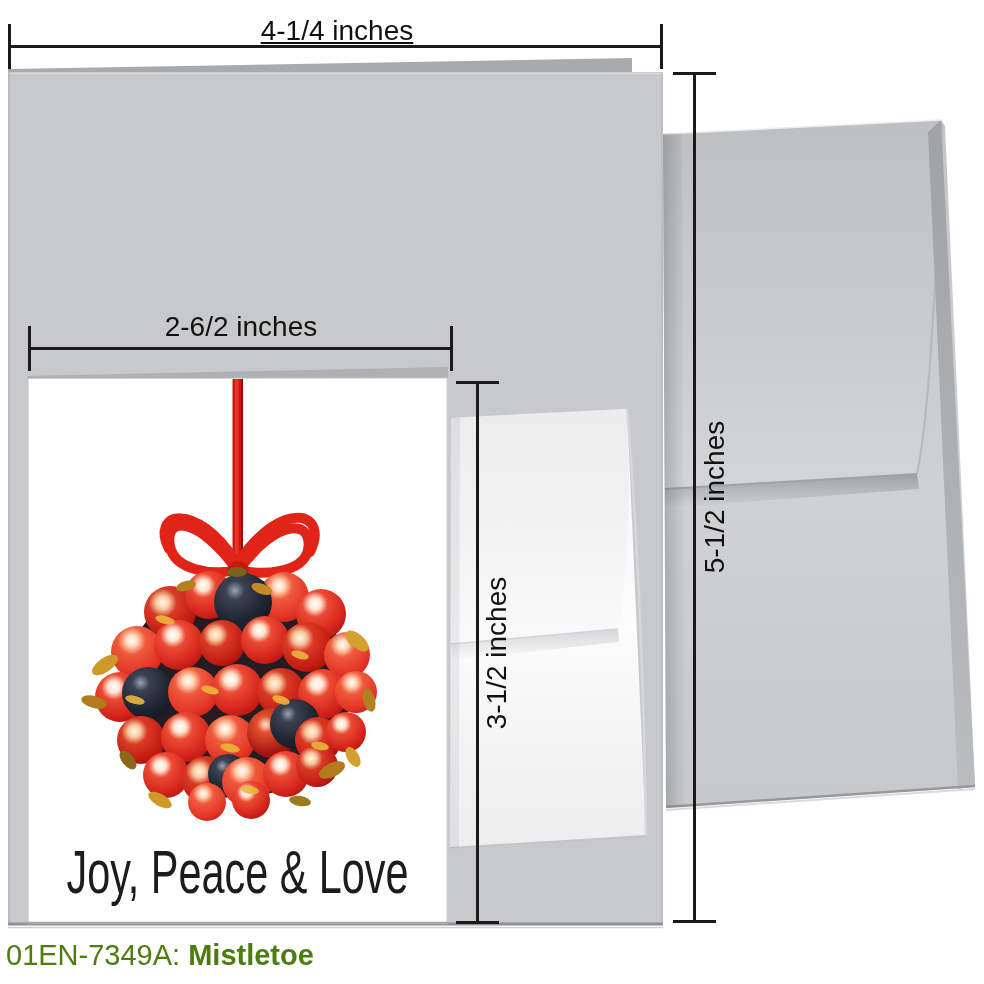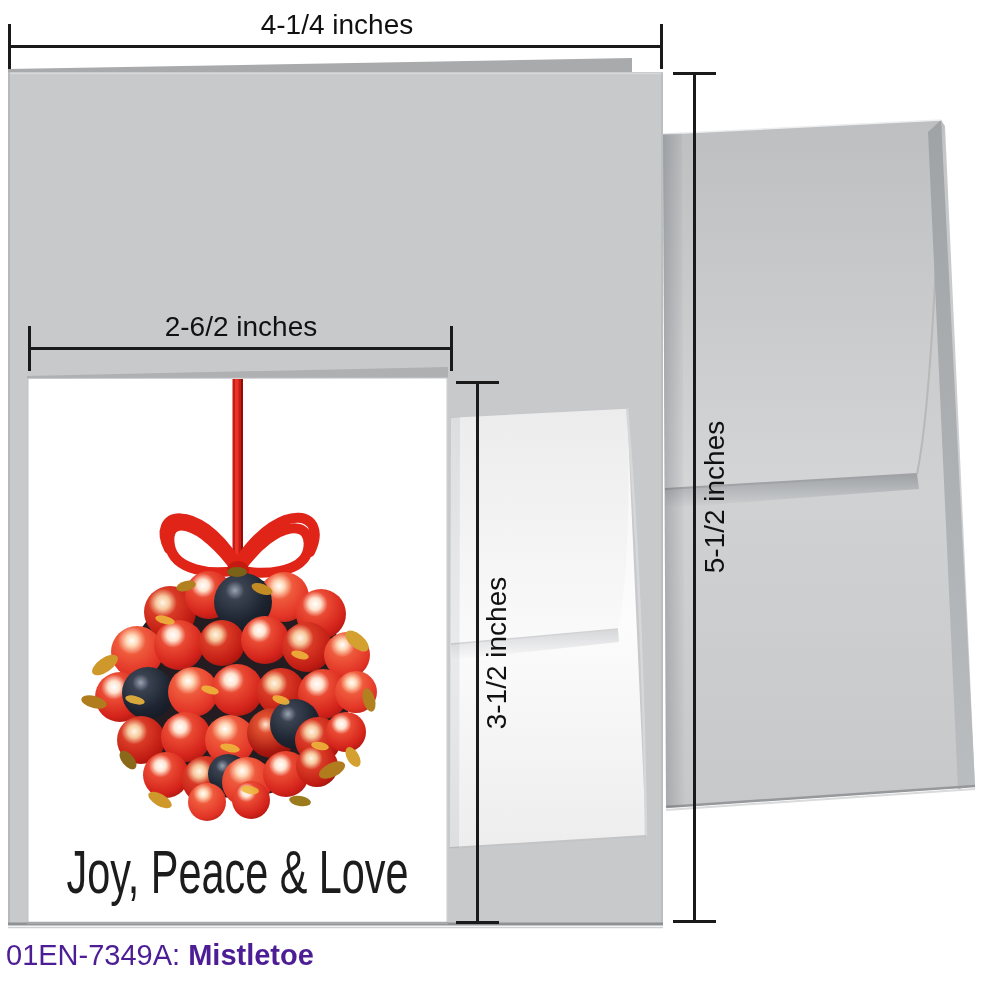--- a/index.html
+++ b/index.html
@@ -5,21 +5,21 @@
   html,body{margin:0;padding:0;background:#ffffff;}
   body{width:984px;height:984px;position:relative;overflow:hidden;
        font-family:"Liberation Sans", sans-serif;color:#111;}
   .scene-art{position:absolute;left:0;top:0;}
   .dim-line{position:absolute;background:#1a1a1a;}
   .dim-label{position:absolute;font-size:28px;color:#111;text-align:center;line-height:30px;white-space:nowrap;}
   .dim-label.vert{transform:rotate(-90deg);transform-origin:center center;width:200px;height:30px;}
   .greeting{position:absolute;left:27px;top:842px;width:421px;text-align:center;
             font-size:46px;line-height:1;color:#1c1c1c;letter-spacing:0px;
             transform:scale(0.9,1.32);transform-origin:center top;}
-  .caption{position:absolute;left:6px;top:938px;font-size:29px;line-height:34px;color:#4c1d95;white-space:nowrap;}
+  .caption{position:absolute;left:6px;top:938px;font-size:29px;line-height:34px;color:#4d7c0f;white-space:nowrap;}
   .caption .code{font-weight:400;}
   .caption .title{font-weight:700;}
 </style>
 </head>
 <body>
 
 <svg class="scene-art" width="984" height="984" viewBox="0 0 984 984" xmlns="http://www.w3.org/2000/svg">
   <defs>
     <linearGradient id="envFace" x1="0" y1="120" x2="0" y2="810" gradientUnits="userSpaceOnUse">
       <stop offset="0" stop-color="#c3c5c7"></stop>
@@ -213,21 +213,21 @@
     </g>
   </g>
 </svg>
 
 <div class="greeting">Joy, Peace &amp; Love</div>
 
 <div>
   <div class="dim-line" style="left:9px;top:45px;width:654px;height:3px;"></div>
   <div class="dim-line" style="left:8px;top:24px;width:3px;height:45px;"></div>
   <div class="dim-line" style="left:660px;top:24px;width:3px;height:45px;"></div>
-  <div class="dim-label" style="left:167px;top:10px;width:340px;">4-1/4 inches</div>
+  <div class="dim-label" style="left:167px;top:16px;width:340px;text-decoration:underline;">4-1/4 inches</div>
 </div>
 
 <div>
   <div class="dim-line" style="left:29px;top:347px;width:423px;height:3px;"></div>
   <div class="dim-line" style="left:28px;top:326px;width:3px;height:45px;"></div>
   <div class="dim-line" style="left:450px;top:326px;width:3px;height:45px;"></div>
   <div class="dim-label" style="left:51px;top:312px;width:380px;">2-6/2 inches</div>
 </div>
 
 <div>

